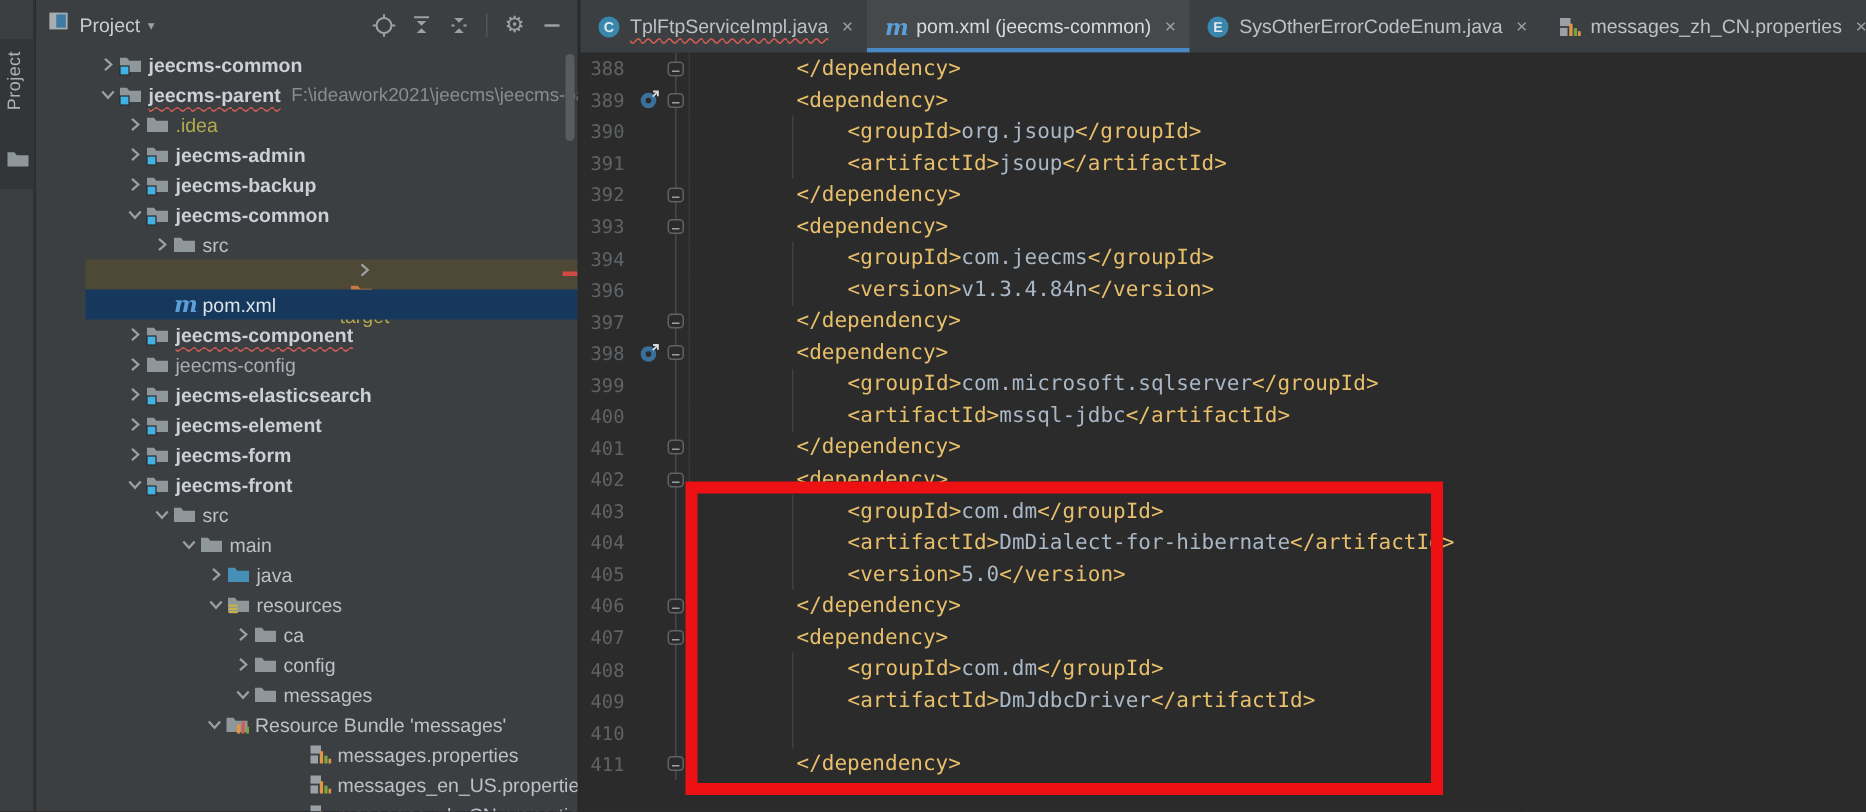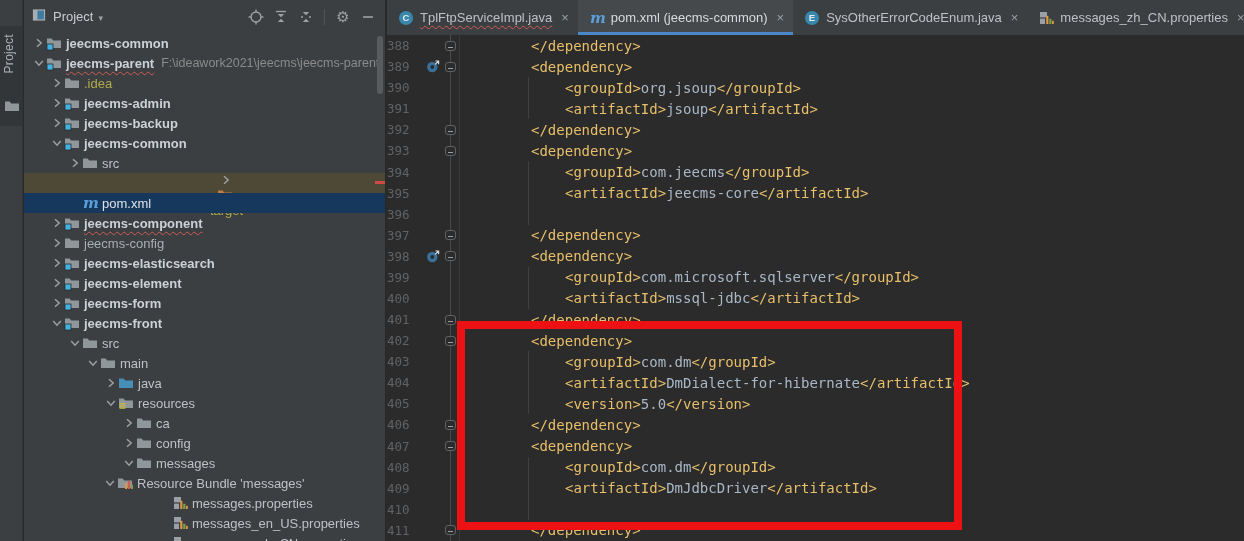--- a/index.html
+++ b/index.html
@@ -16,21 +16,21 @@
   .project-panel { position:absolute; left:24px; top:0; width:362px; height:541px; background:#3c3f41; border-right:1px solid #282828; }
   .panel-header { height:33px; display:flex; align-items:center; padding:0 8px 0 8px; gap:5px; }
   .panel-title { color:#c9cdd2; font-size:13px; margin-left:2px; }
   .caret { color:#9da0a3; font-size:9px; margin-top:2px; }
   .hdr-icons { margin-left:auto; display:flex; align-items:center; gap:7px; }
   .hdr-ico { width:18px; height:18px; display:flex; align-items:center; justify-content:center; cursor:pointer; }
   .hdr-sep { width:1px; height:16px; background:#515456; margin:0 2px; }
   .gear-glyph { font-size:15px; color:#9da0a3; line-height:1; }
 
   .tree { position:absolute; top:33px; left:0; right:0; bottom:0; overflow:hidden; }
-  .tree-row { height:20px; display:flex; align-items:center; white-space:nowrap; font-size:13px; color:#bdc1c6; position:relative; }
+  .tree-row { height:20px; display:flex; align-items:center; white-space:nowrap; font-size:13px; color:#bdc1c6; position:relative;margin-left:33px; }
   .tree-row .chev { width:15px; height:14px; flex:none; display:flex; align-items:center; justify-content:center; }
   .tree-row .t-ico { width:19px; height:16px; flex:none; display:flex; align-items:center; }
   .tree-row .lbl { padding-left:1px; }
   .mod  { font-weight:bold; color:#ccd1d7; }
   .olive{ color:#b2ab4d; }
   .dim  { color:#a9aeb4; }
   .sel-row { background:#16385c; }
   .sel-row .lbl { color:#dde2e8; }
   .exc-row { background:#4d4936; }
   .path { color:#8b8b8b; font-size:12.5px; margin-left:7px; }
@@ -41,21 +41,21 @@
   
   .editor { position:absolute; left:387px; top:0; right:0; height:541px; background:#2b2b2b; }
   .tabbar { height:35px; background:#3c3f41; display:flex; align-items:stretch; overflow:hidden; }
   .tab { display:flex; align-items:center; gap:6px; padding:0 9px 0 11px; font-size:13px; color:#bdc1c6; flex:none; cursor:pointer; position:relative; }
   .tab.active { background:#46494b; box-shadow:inset 0 -3px 0 #4a88c7; color:#d7dbdf; }
   .tab .close { color:#9aa0a5; font-size:13px; margin-left:3px; cursor:pointer; }
   .tab .tlbl.squig { text-decoration:underline wavy #cf5b52; text-decoration-thickness:1px; text-underline-offset:3px; }
 
   .code { position:absolute; top:35px; left:0; right:0; bottom:0; font-family:"DejaVu Sans Mono","Liberation Mono",monospace; font-size:14px; }
   .code-row { height:21.08px; display:flex; align-items:center; position:relative; }
-  .g-num { width:36px; text-align:left; color:#606366; font-size:12.5px; flex:none; font-family:"DejaVu Sans Mono",monospace; }
+  .g-num { width:36px; text-align:center; color:#606366; font-size:12.5px; flex:none; font-family:"DejaVu Sans Mono",monospace; }
   .g-ico { width:20px; flex:none; display:flex; justify-content:center; align-items:center; }
   .g-fold { width:17px; flex:none; position:relative; height:100%; border-right:1px solid #383a3c; }
   .g-fold::before { content:""; position:absolute; left:7px; top:0; bottom:0; width:1px; background:#47494b; }
   .fold-mark { position:absolute; left:2px; top:50%; transform:translateY(-50%); width:11px; height:10px; background:#2b2b2b; border:1px solid #606365; border-radius:3px; z-index:2; }
   .fold-mark::after { content:""; position:absolute; left:2px; right:2px; bottom:2px; height:1px; background:#9da0a3; }
   .c-text { padding-left:4px; white-space:pre; }
   .tg { color:#e8bf6a; }
   .tx { color:#a9b7c6; }
   .guide { position:absolute; left:141px; top:0; bottom:0; width:1px; background:#3e4144; }
 
@@ -689,31 +689,25 @@
         <span class="c-text" style="padding-left: 71px;"><span class="tg">&lt;dependency&gt;</span></span>
       </div>
       <div class="code-row">
         <span class="g-num">394</span>
         <span class="g-ico"></span>
         <span class="g-fold"></span>
         <span class="guide"></span>
         <span class="c-text" style="padding-left: 105px;"><span class="tg">&lt;groupId&gt;</span><span class="tx">com.jeecms</span><span class="tg">&lt;/groupId&gt;</span></span>
       </div>
       <div class="code-row">
-        <span class="g-num">395</span>
-        <span class="g-ico"></span>
-        <span class="g-fold"></span>
-        <span class="guide"></span>
-        <span class="c-text" style="padding-left: 105px;"><span class="tg">&lt;artifactId&gt;</span><span class="tx">jeecms-core</span><span class="tg">&lt;/artifactId&gt;</span></span>
-      </div>
-      <div class="code-row">
         <span class="g-num">396</span>
         <span class="g-ico"></span>
         <span class="g-fold"></span>
         <span class="guide"></span>
+        <span class="c-text" style="padding-left: 105px;"><span class="tg">&lt;version&gt;</span><span class="tx">v1.3.4.84n</span><span class="tg">&lt;/version&gt;</span></span>
       </div>
       <div class="code-row">
         <span class="g-num">397</span>
         <span class="g-ico"></span>
         <span class="g-fold">
           <span class="fold-mark"></span>
         </span>
         <span class="c-text" style="padding-left: 71px;"><span class="tg">&lt;/dependency&gt;</span></span>
       </div>
       <div class="code-row">

